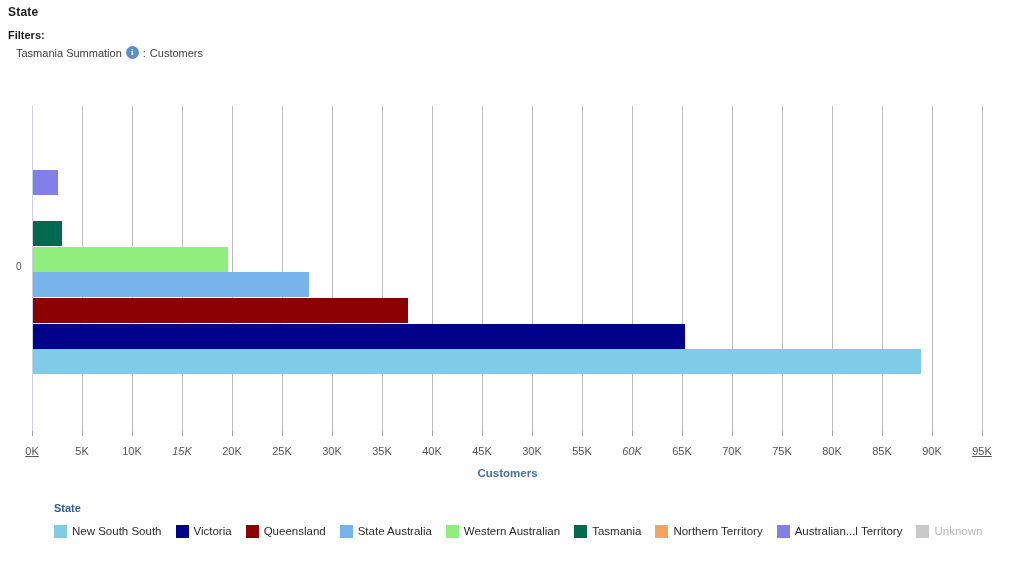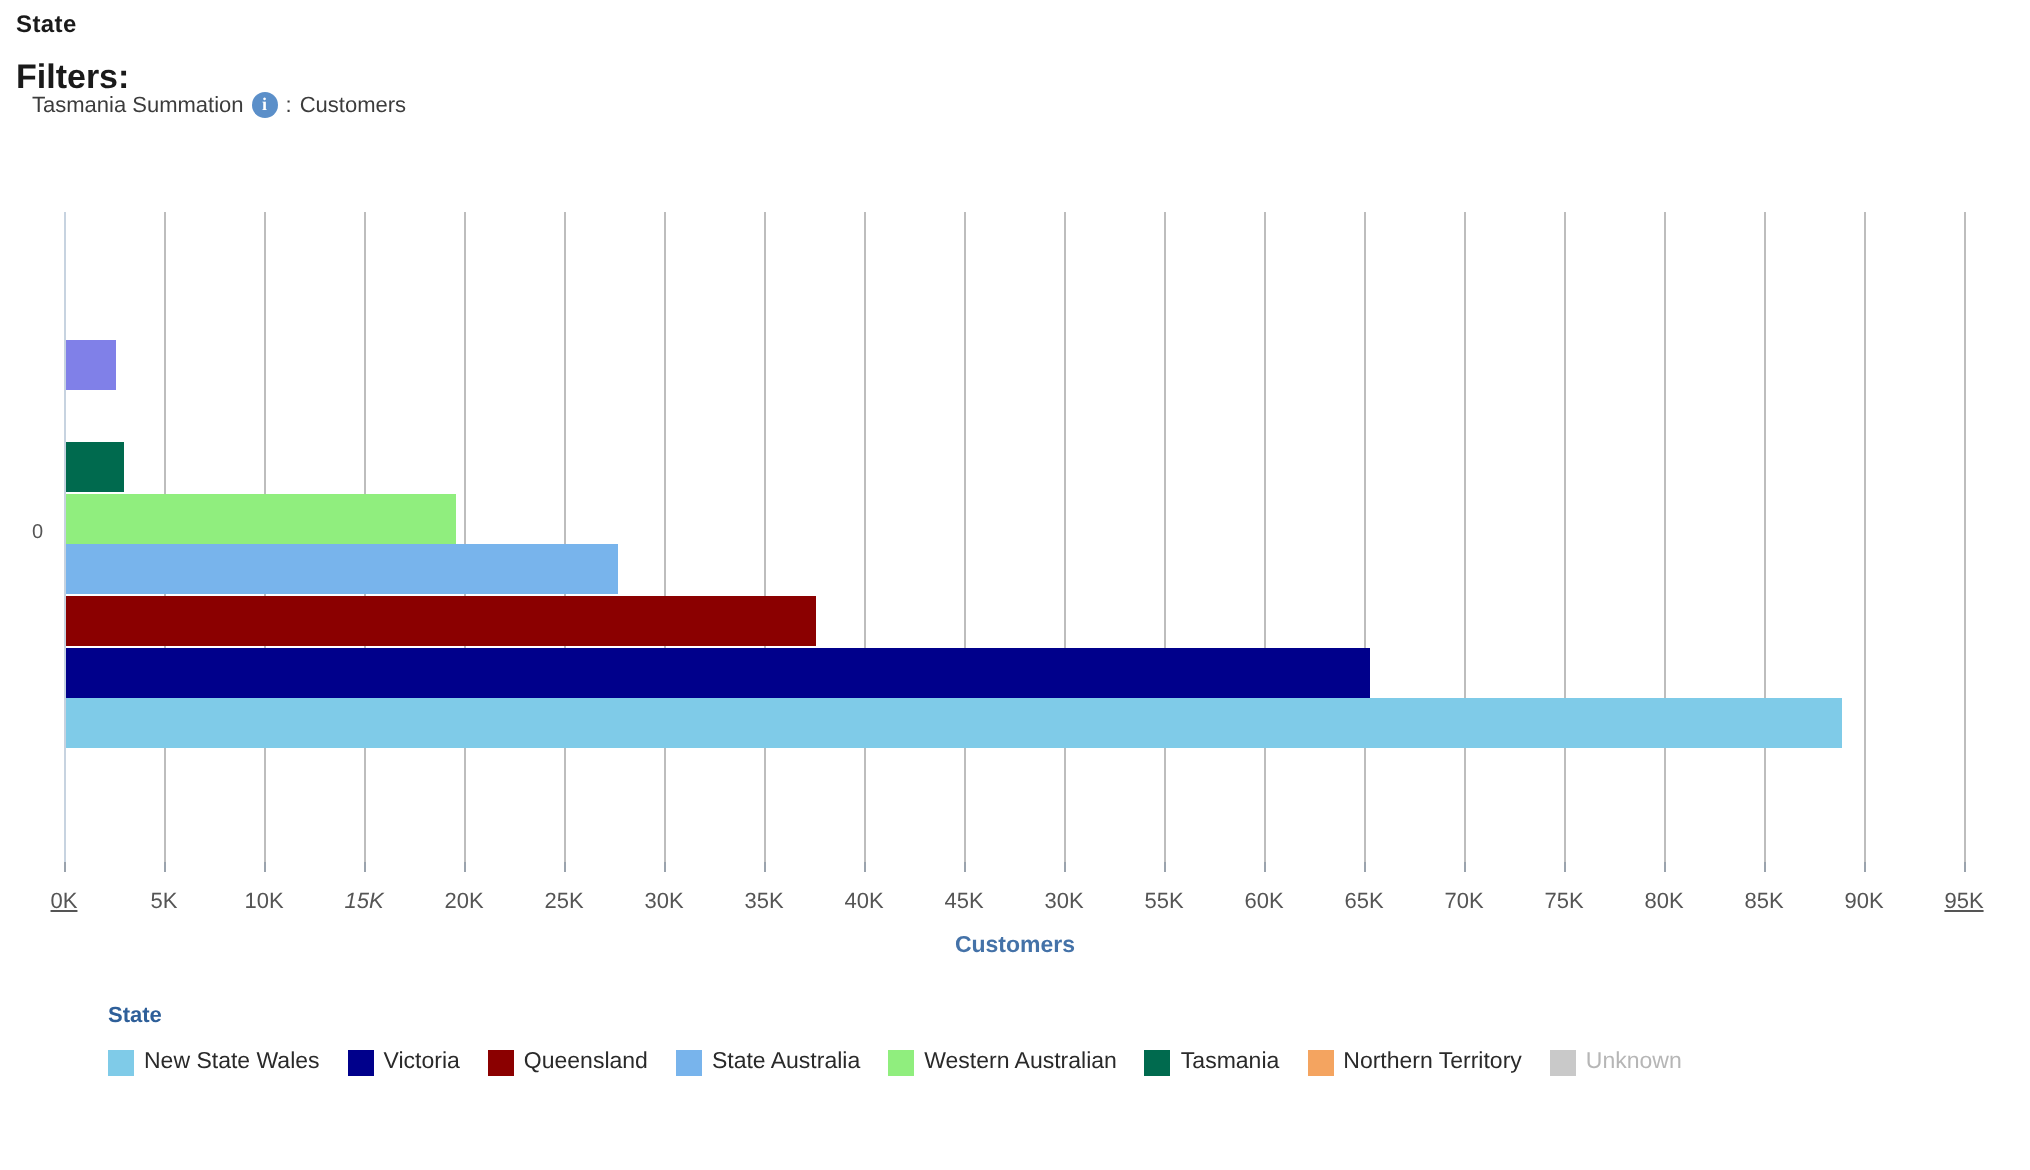--- a/index.html
+++ b/index.html
@@ -23,21 +23,21 @@
     top: 5px;
     font-size: 12px;
     font-weight: bold;
     color: #1a1a1a;
     letter-spacing: .2px;
   }
   .filters-label {
     position: absolute;
     left: 8px;
     top: 29px;
-    font-size: 17px;
+    font-size: 11px;
     font-weight: bold;
     color: #1a1a1a;
   }
   .filter-line {
     position: absolute;
     left: 16px;
     top: 46px;
     font-size: 11px;
     color: #3c3c3c;
     display: flex;
@@ -257,36 +257,36 @@
     <div class="ticklabel" style="left: 132px;">10K</div>
     <div class="ticklabel" style="left: 182px; font-style: italic;">15K</div>
     <div class="ticklabel" style="left: 232px;">20K</div>
     <div class="ticklabel" style="left: 282px;">25K</div>
     <div class="ticklabel" style="left: 332px;">30K</div>
     <div class="ticklabel" style="left: 382px;">35K</div>
     <div class="ticklabel" style="left: 432px;">40K</div>
     <div class="ticklabel" style="left: 482px;">45K</div>
     <div class="ticklabel" style="left: 532px;">30K</div>
     <div class="ticklabel" style="left: 582px;">55K</div>
-    <div class="ticklabel" style="left: 632px;">60K</div>
+    <div class="ticklabel" style="left: 632px; font-style: italic;">60K</div>
     <div class="ticklabel" style="left: 682px;">65K</div>
     <div class="ticklabel" style="left: 732px;">70K</div>
     <div class="ticklabel" style="left: 782px;">75K</div>
     <div class="ticklabel" style="left: 832px;">80K</div>
     <div class="ticklabel" style="left: 882px;">85K</div>
     <div class="ticklabel" style="left: 932px;">90K</div>
     <div class="ticklabel" style="left: 982px; text-decoration: underline;">95K</div>
   </div>
 
 <div class="legend">
   <div class="legend-title">State</div>
   <div class="legend-items" id="legend-items">
       <div class="legend-item">
         <span class="legend-swatch" style="background: rgb(127, 203, 232);"></span>
-        <span>New State Wales</span>
+        <span>New South South</span>
       </div>
       <div class="legend-item">
         <span class="legend-swatch" style="background: rgb(0, 0, 139);"></span>
         <span>Victoria</span>
       </div>
       <div class="legend-item">
         <span class="legend-swatch" style="background: rgb(139, 0, 0);"></span>
         <span>Queensland</span>
       </div>
       <div class="legend-item">
@@ -297,19 +297,23 @@
         <span class="legend-swatch" style="background: rgb(144, 238, 126);"></span>
         <span>Western Australian</span>
       </div>
       <div class="legend-item">
         <span class="legend-swatch" style="background: rgb(0, 106, 78);"></span>
         <span>Tasmania</span>
       </div>
       <div class="legend-item">
         <span class="legend-swatch" style="background: rgb(244, 164, 96);"></span>
         <span>Northern Territory</span>
+      </div>
+      <div class="legend-item">
+        <span class="legend-swatch" style="background: rgb(128, 128, 232);"></span>
+        <span>Australian...l Territory</span>
       </div>
       <div class="legend-item disabled">
         <span class="legend-swatch" style="background: rgb(201, 201, 201);"></span>
         <span>Unknown</span>
       </div>
     </div>
 </div>
 
 </body></html>

